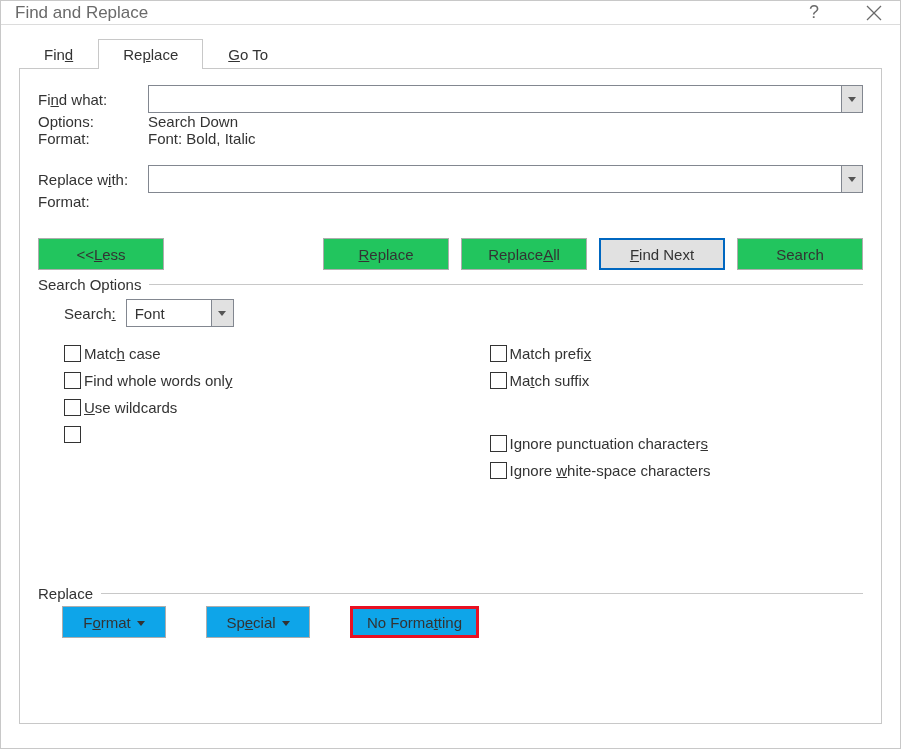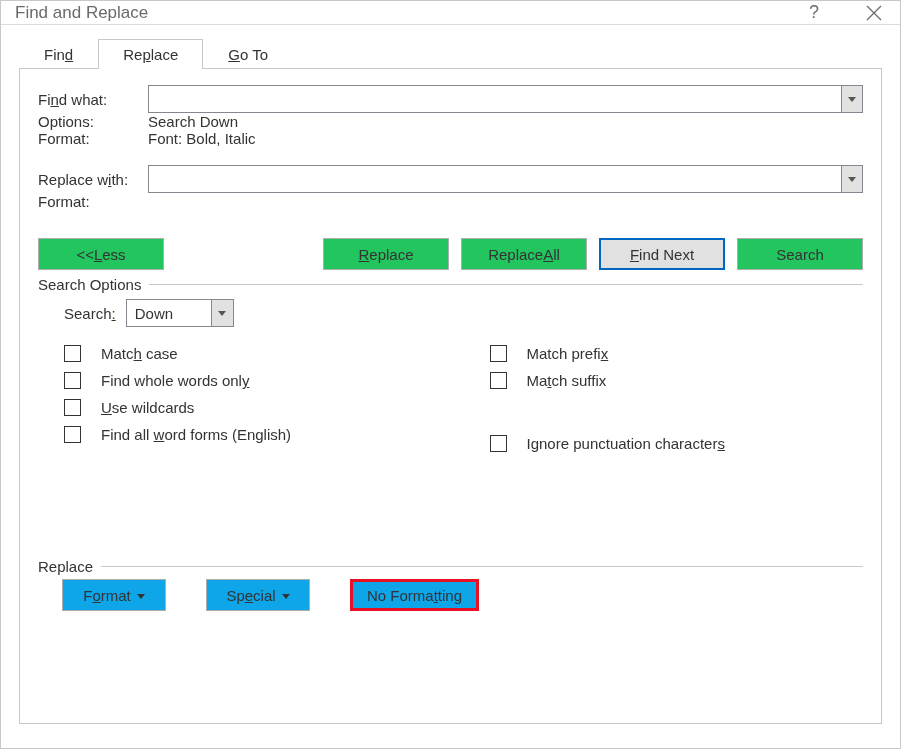--- a/index.html
+++ b/index.html
@@ -193,21 +193,21 @@
   }
 
   .two-col {
     display: flex;
   }
   .col { flex: 1; }
   .col-right { padding-left: 52px; }
   .chk {
     display: flex;
     align-items: center;
-    gap: 20px;
+    gap: 3px;
     margin-bottom: 10px;
     font-size: 15px;
   }
   .chk-box {
     width: 17px;
     height: 17px;
     border: 1px solid #333;
     background: #fff;
     flex-shrink: 0;
   }
@@ -335,21 +335,21 @@
 
       <div class="group">
         <div class="group-label-wrap">
           <span class="group-label-text">Search Options</span>
           <div class="group-hr"></div>
         </div>
         <div class="search-options-body">
           <div class="search-dir">
             <span>Search<u>:</u></span>
             <div class="select-box">
-              <span>Down</span>
+              <span>Font</span>
               <div class="drop-btn">
                   <div class="chev-down"></div>
                 </div>
             </div>
           </div>
           <div class="two-col">
             <div class="col">
               <label class="chk">
                 <span class="chk-box"></span>
                 <span>Matc<u>h</u> case</span>
@@ -357,35 +357,38 @@
               <label class="chk">
                 <span class="chk-box"></span>
                 <span>Find whole words onl<u>y</u></span>
               </label>
               <label class="chk">
                 <span class="chk-box"></span>
                 <span><u>U</u>se wildcards</span>
               </label>
               <label class="chk">
                 <span class="chk-box"></span>
-                <span>Find all <u>w</u>ord forms (English)</span>
               </label>
             </div>
             <div class="col col-right">
               <label class="chk">
                 <span class="chk-box"></span>
                 <span>Match prefi<u>x</u></span>
               </label>
               <label class="chk" style="margin-bottom:46px;">
                 <span class="chk-box"></span>
                 <span>Ma<u>t</u>ch suffix</span>
               </label>
               <label class="chk">
                 <span class="chk-box"></span>
                 <span>Ignore punctuation character<u>s</u></span>
+              </label>
+              <label class="chk">
+                <span class="chk-box"></span>
+                <span>Ignore <u>w</u>hite-space characters</span>
               </label>
             </div>
           </div>
         </div>
       </div>
 
       <div class="group replace-group">
         <div class="group-label-wrap">
           <span class="group-label-text">Replace</span>
           <div class="group-hr"></div>

